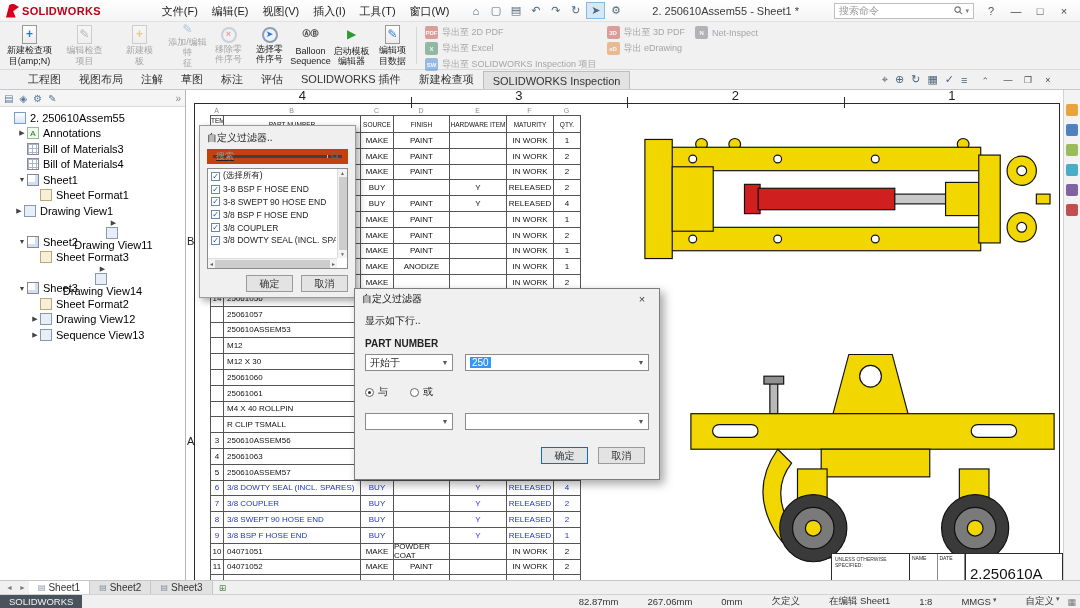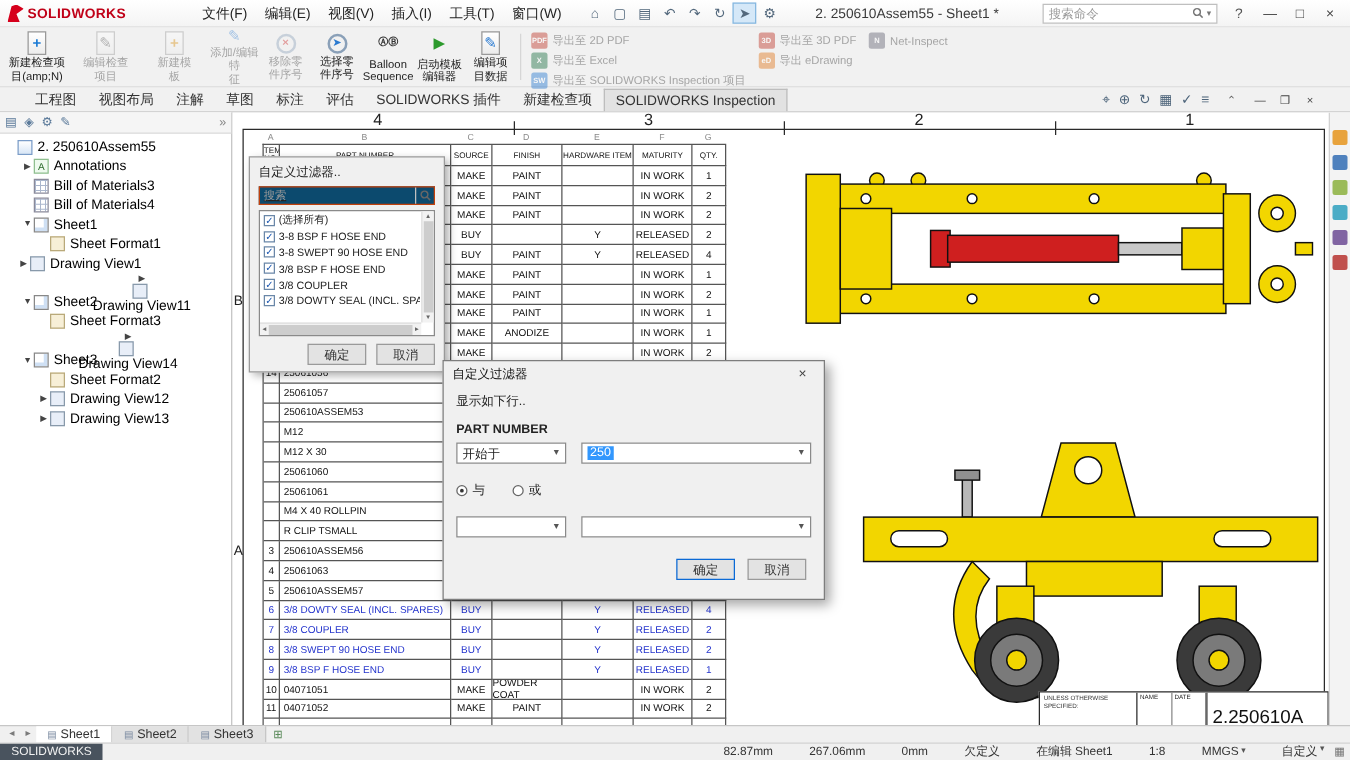--- a/index.html
+++ b/index.html
@@ -92,21 +92,21 @@
 
 .title-block{position:absolute;left:645px;top:463px;width:232px;height:40px;border:1px solid #2a2a2a;background:#fff;display:flex;overflow:hidden;}
 .tb-notes{width:78px;border-right:1px solid #2a2a2a;padding:2px 3px;font-size:5px;color:#333;line-height:6px;}
 .tb-cols{width:56px;border-right:1px solid #2a2a2a;display:flex;font-size:5px;}
 .tb-col{flex:1;border-right:1px solid #888;padding:1px 2px;}
 .tb-big{flex:1;display:flex;align-items:center;font-size:15px;color:#111;white-space:nowrap;overflow:hidden;padding-left:4px;}
 
 
 .d1{position:absolute;left:13px;top:35px;width:157px;height:173px;background:#f0f0f0;border:1px solid #9a9a9a;box-shadow:3px 3px 7px rgba(0,0,0,.35);padding:5px 7px;display:flex;flex-direction:column;font-size:10px;z-index:5;}
 .d1-title{margin-bottom:4px;color:#222;}
-.d1-search{height:15px;background:#0c4a6e;border:1px solid #c2410c;display:flex;align-items:center;text-decoration:underline;}
+.d1-search{height:15px;background:#404040;border:6px solid #c2410c;display:flex;align-items:center;text-decoration:underline;}
 .d1-search .ph{padding-left:3px;color:#999;font-size:9px;flex:1;}
 .d1-search .magbtn{width:15px;height:100%;border-left:1px solid #c0c0c0;display:flex;align-items:center;justify-content:center;}
 .d1-list{flex:1;background:#fff;border:1px solid #8a8a8a;margin-top:4px;position:relative;padding:1px 11px 10px 0;overflow:hidden;}
 .chk-row{height:12.8px;display:flex;align-items:center;gap:3px;padding-left:3px;font-size:8.5px;white-space:nowrap;overflow:hidden;}
 .chk{width:9px;height:9px;border:1px solid #6a87a8;background:#fff;color:#1a56b0;font-size:8px;line-height:8px;text-align:center;flex:none;}
 .vscroll{position:absolute;right:0;top:0;bottom:10px;width:10px;background:#f2f2f2;border-left:1px solid #ddd;display:flex;flex-direction:column;align-items:center;justify-content:space-between;font-size:5px;color:#666;padding:1px 0;}
 .vthumb{width:8px;flex:1;margin:1px 0;background:#cdcdcd;}
 .hscroll{position:absolute;left:0;right:10px;bottom:0;height:10px;background:#f2f2f2;border-top:1px solid #ddd;display:flex;align-items:center;justify-content:space-between;font-size:5px;color:#666;padding:0 1px;}
 .hthumb{height:8px;flex:1;margin:0 1px;background:#cdcdcd;}
 .d1-btns{display:flex;justify-content:flex-end;gap:8px;margin-top:6px;}
@@ -376,21 +376,21 @@
           <span>Sheet Format2</span>
         </div>
         <div class="tree-item" style="padding-left: 30px;">
           <span class="tree-arrow">▶</span>
           <span class="ti ti-view"></span>
           <span>Drawing View12</span>
         </div>
         <div class="tree-item" style="padding-left: 30px;">
           <span class="tree-arrow">▶</span>
           <span class="ti ti-view"></span>
-          <span>Drawing View13</span>
+          <span>Sequence View13</span>
         </div>
       </div>
   </div>
 
   <div class="drawing-area">
 
     <div class="sheet">
       <div class="sheet-border"></div>
       <div class="zone-header">
           <div class="zone-num" style="left: 12.5%;">4</div>

